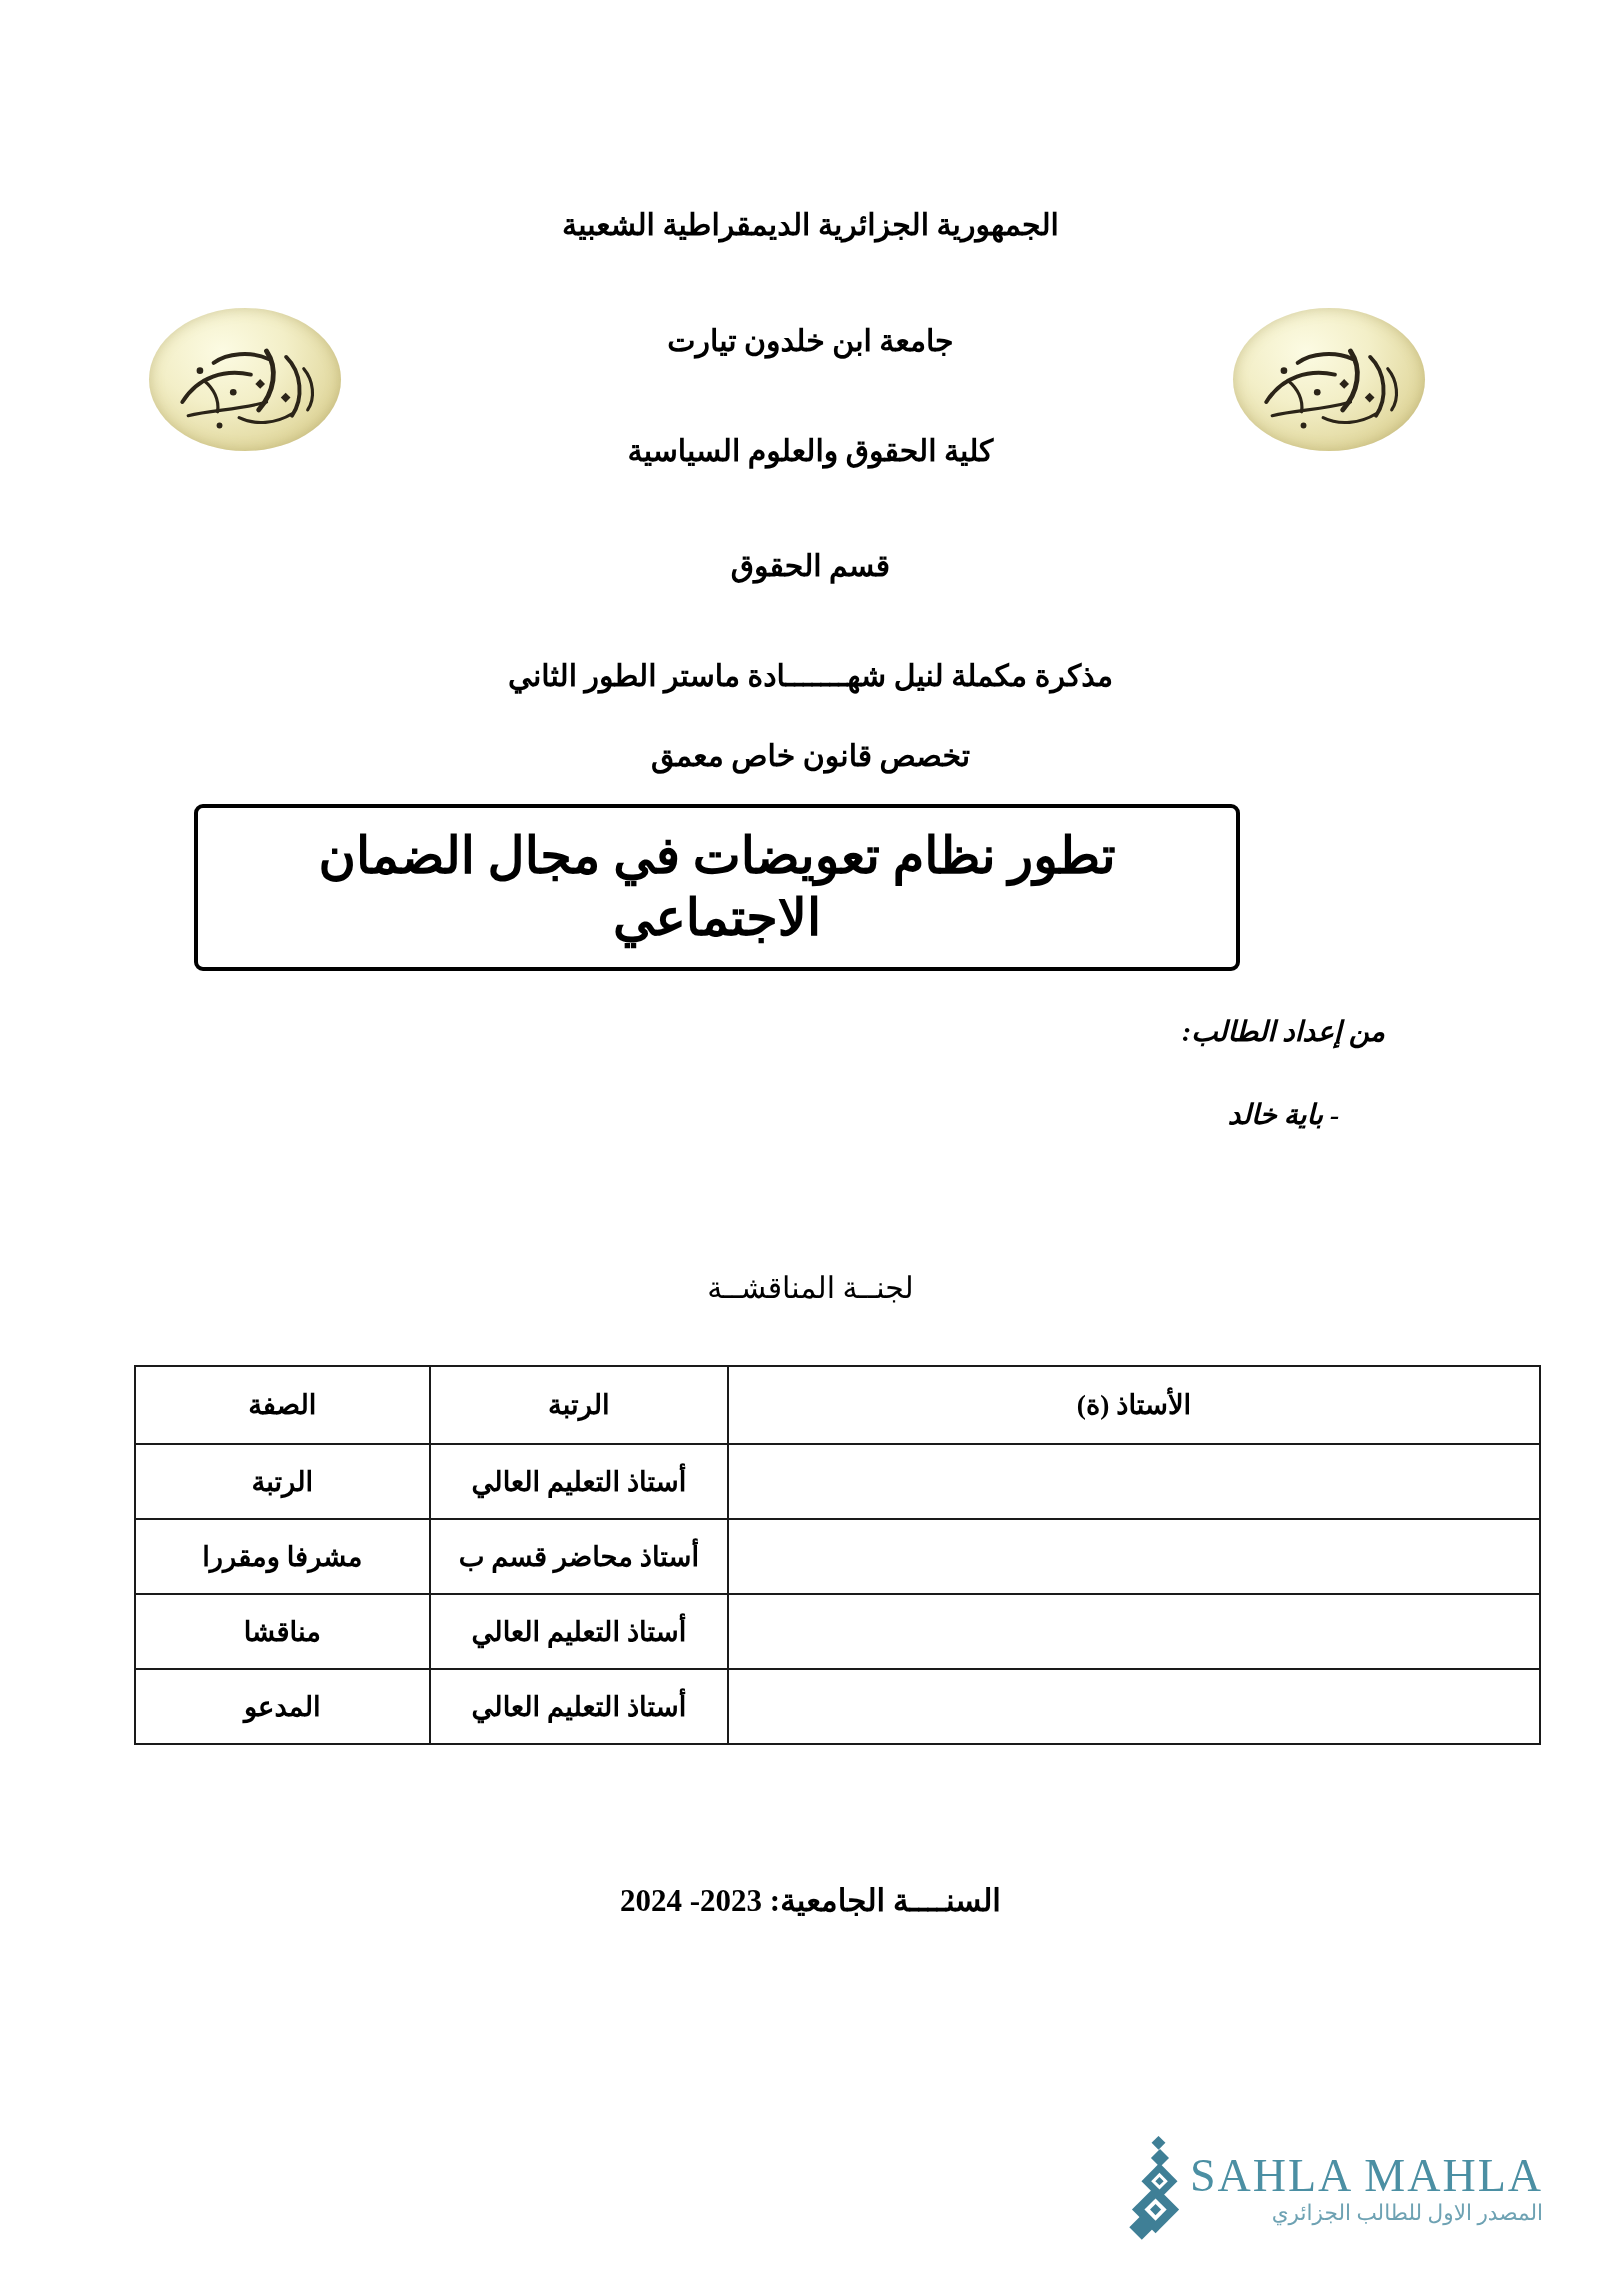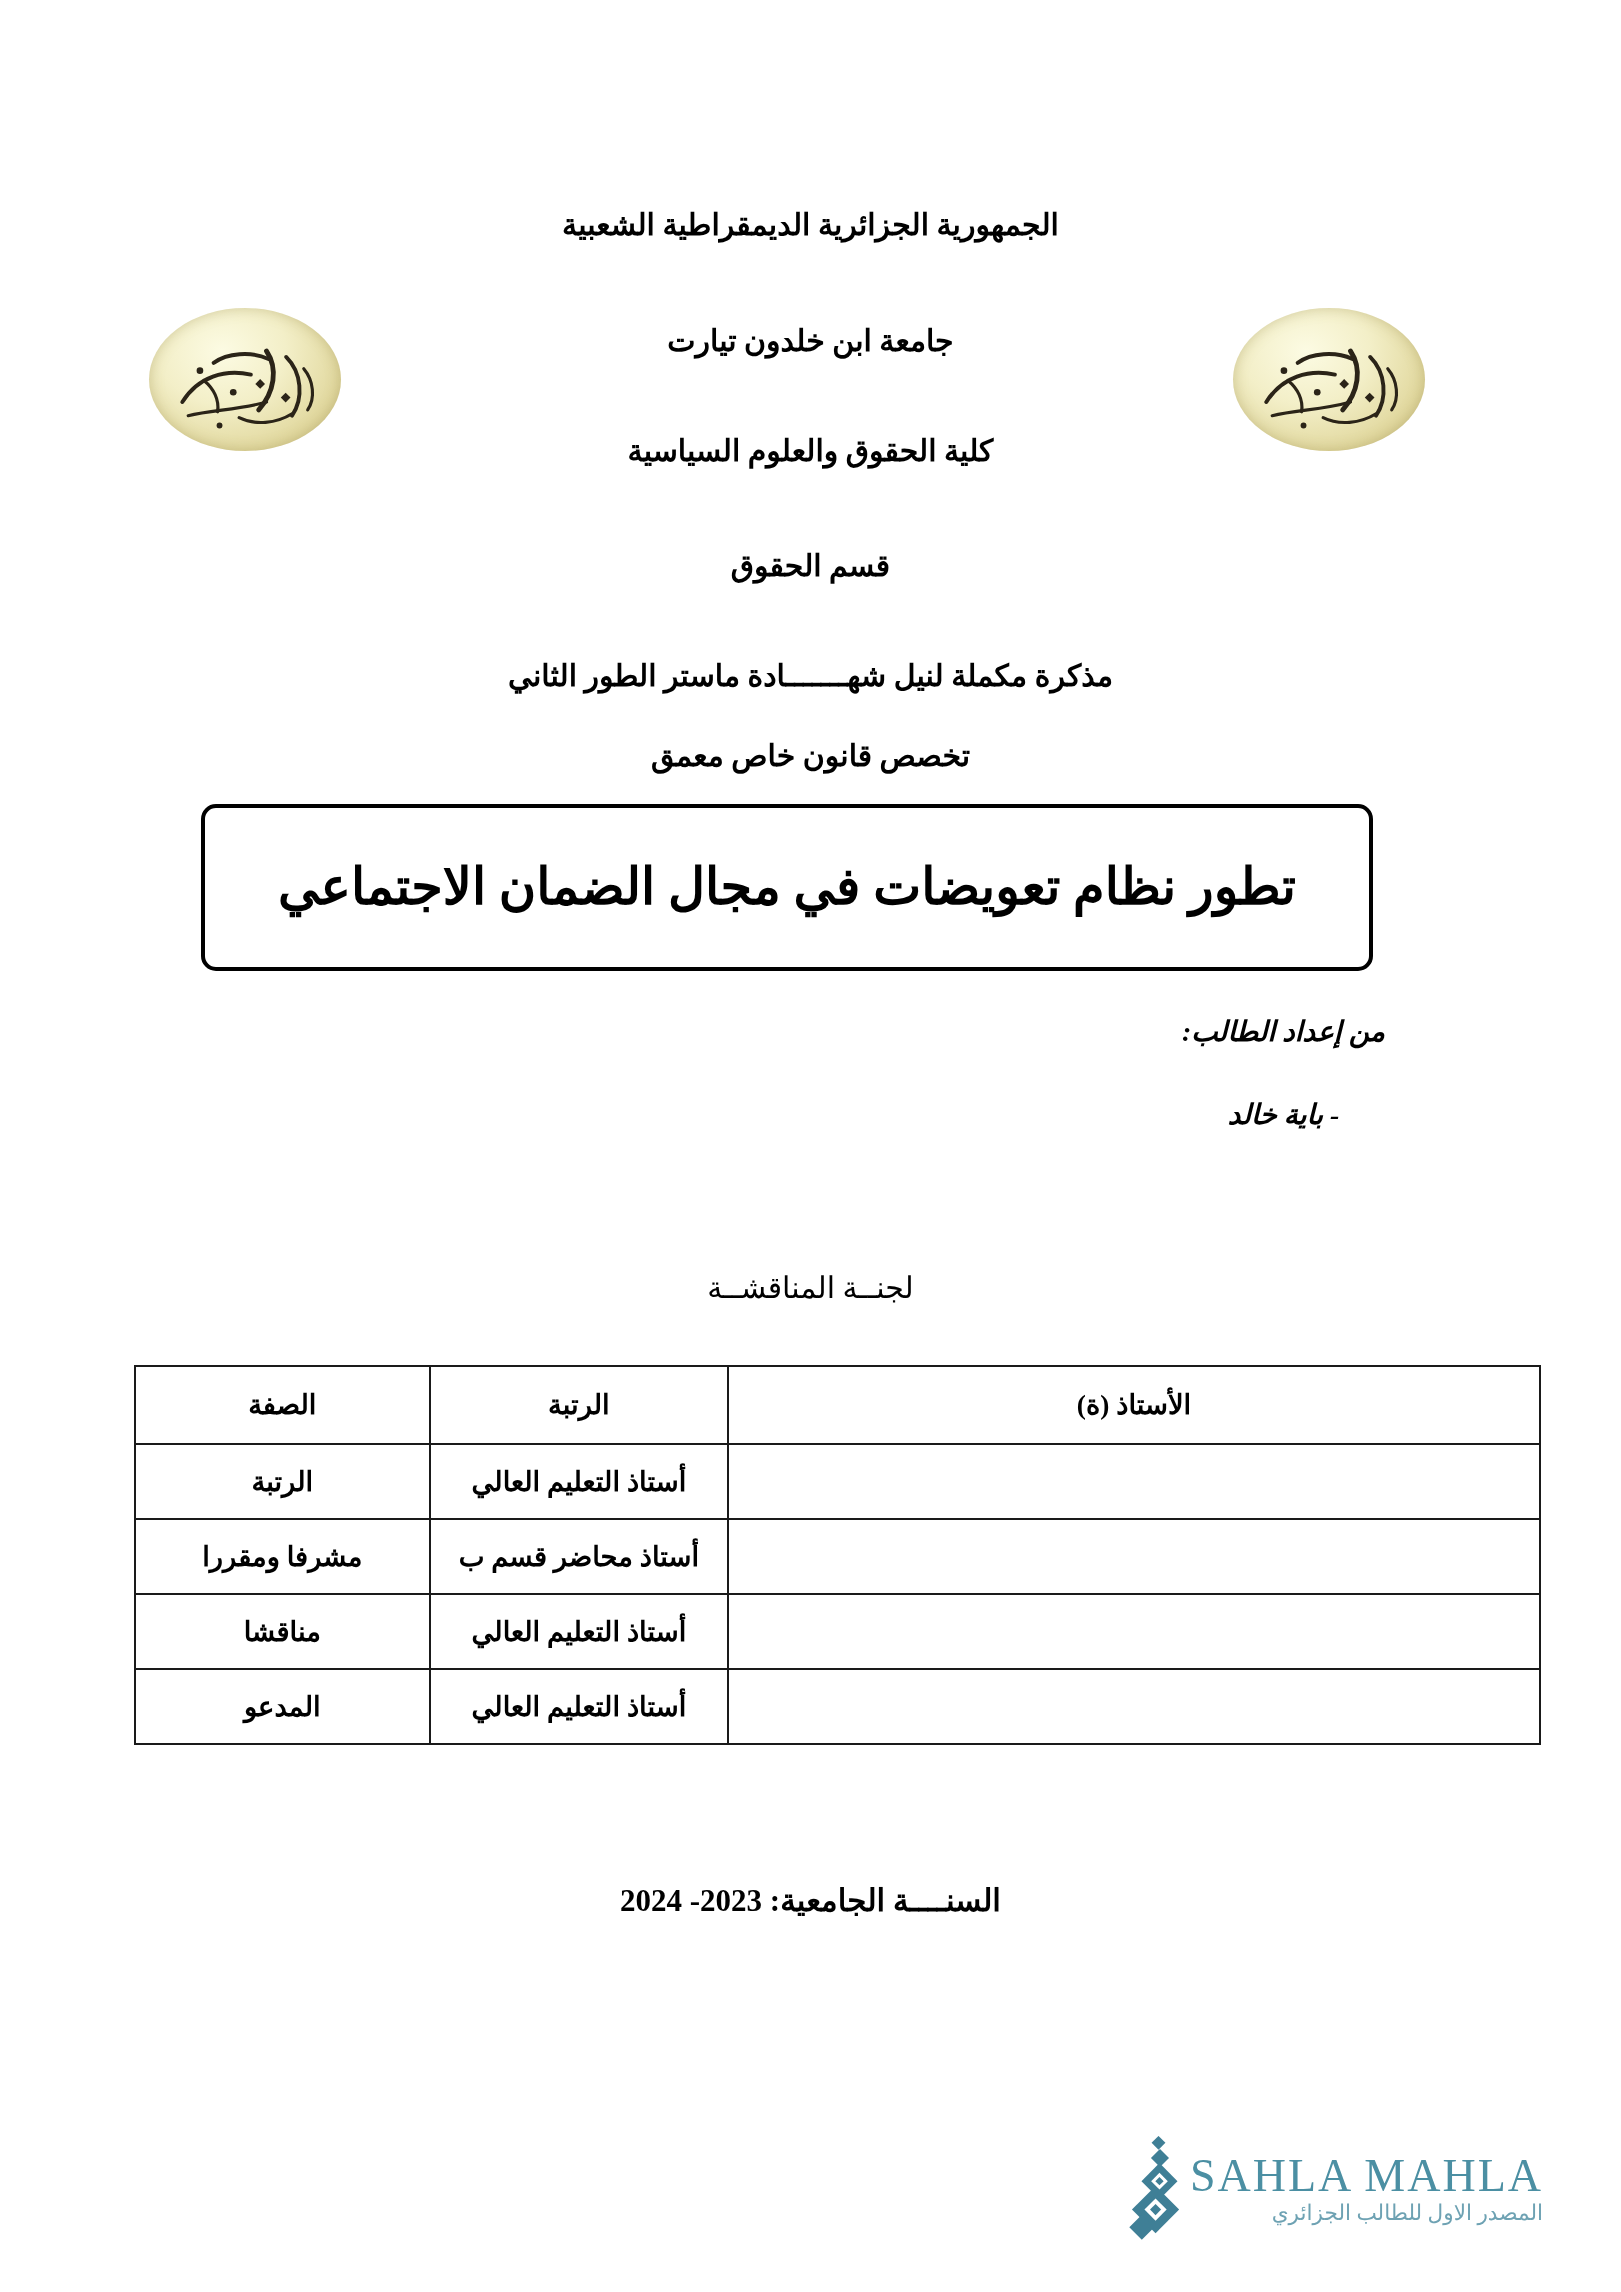--- a/index.html
+++ b/index.html
@@ -49,26 +49,26 @@
   .l-republic { top: 199px;  font-size: 30px; }
   .l-univ     { top: 315px;  font-size: 30px; }
   .l-faculty  { top: 425px;  font-size: 30px; }
   .l-dept     { top: 540px;  font-size: 30px; }
   .l-degree   { top: 650px;  font-size: 30px; }
   .l-spec     { top: 730px;  font-size: 30px; }
 
   
   .title-box {
     position: absolute;
-    left: 201px;
+    left: 194px;
     top: 796px;
-    width: 1172px;
+    width: 1046px;
     height: 167px;
     border: 4.9px solid #000000;
-    border-radius: 15px;
+    border-radius: 9px;
     box-sizing: border-box;
     display: flex;
     align-items: center;
     justify-content: center;
   }
   .title-text {
     font-size: 51px;
     font-weight: bold;
     line-height: 1.2;
     text-align: center;

